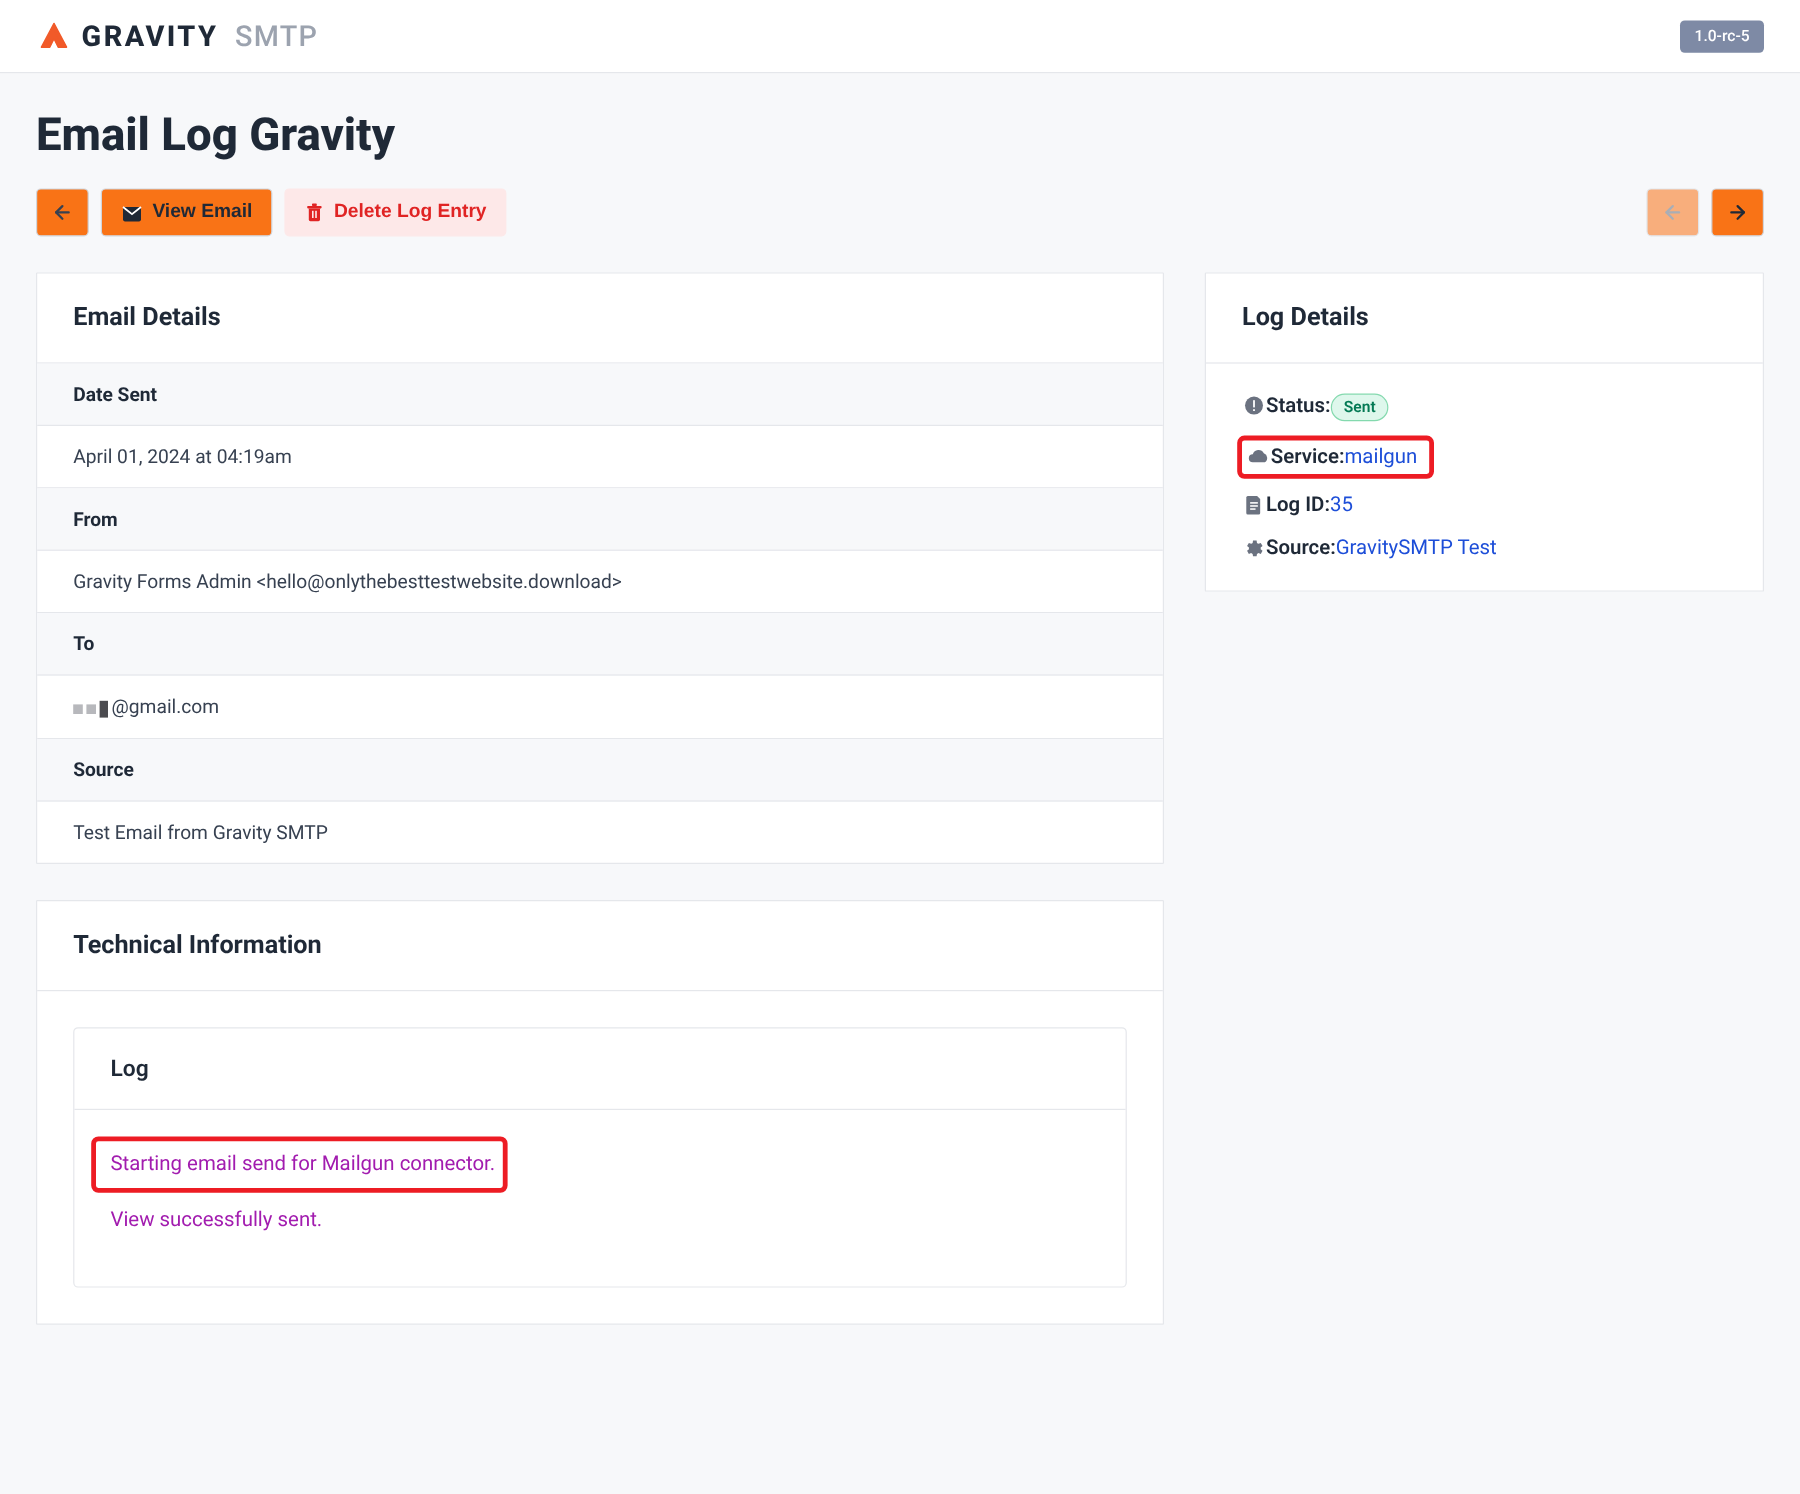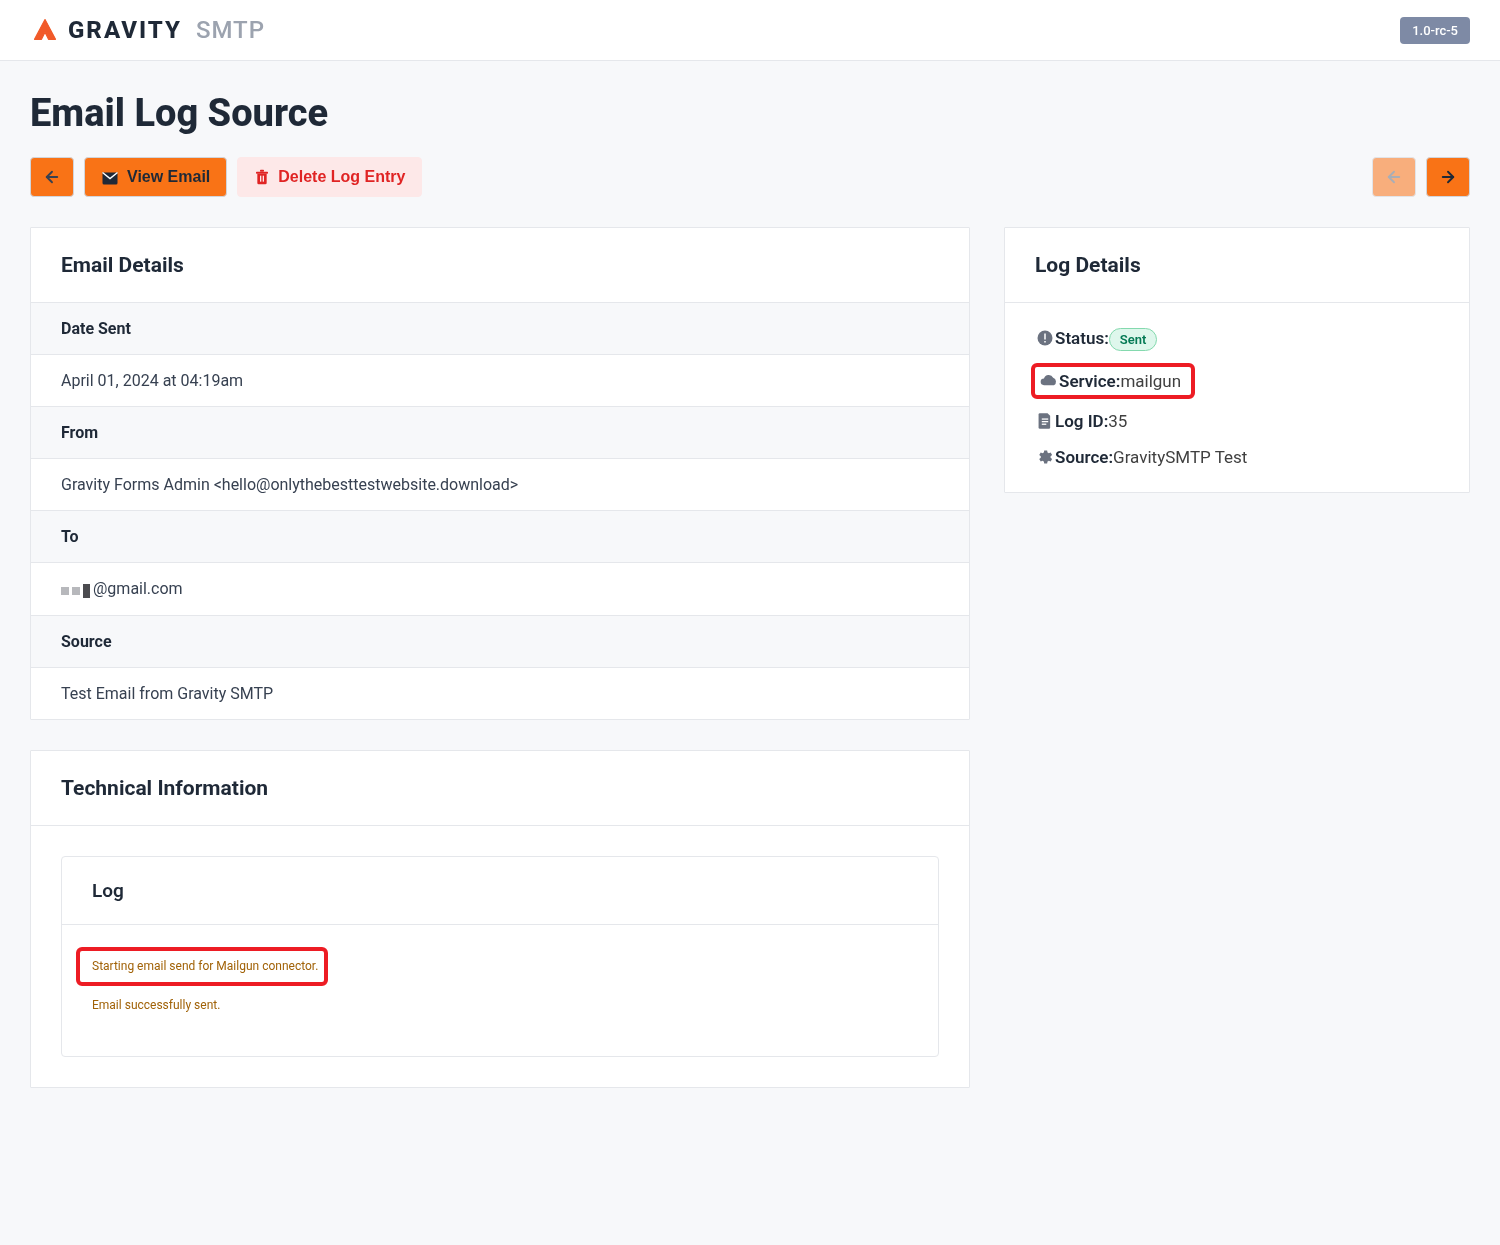--- a/index.html
+++ b/index.html
@@ -159,22 +159,22 @@
       padding: 22px 30px;
       border-bottom: 1px solid #e5e7eb;
       font-size: 19px;
       font-weight: 600;
       color: #1f2937;
     }
     .log-box-body {
       padding: 22px 30px 30px 30px;
     }
     .log-line {
-      font-size: 12px;
-      color: #a16207;
+      font-size: 17px;
+      color: #a21caf;
       line-height: 1.6;
       margin-bottom: 10px;
     }
     .highlight-red {
       border: 4px solid #ed1c24;
       border-radius: 6px;
       display: inline-block;
       padding: 6px 6px 6px 0px;
     }
     .highlight-red-block {
@@ -184,21 +184,21 @@
     .sidebar-body {
       padding: 25px 30px;
     }
     .meta-row {
       display: flex;
       font-size: 17px;
       color: #1f2937;
       margin-bottom: 16px;
     }
     .meta-row .label { font-weight: 600; }
-    .meta-row .value { color: #404040; }
+    .meta-row .value { color: #1d4ed8; }
     .meta-icon {
       width: 20px;
       height: 20px;
       display: flex;
       align-items: center;
       justify-content: center;
       color: #6b7280;
       flex-shrink: 0;
     }
     .status-pill {
@@ -230,21 +230,21 @@
         <path d="M12 3 L21 20 L18 20 L12 8 Z" fill="#f15a29"></path>
       </svg>
     </span>
     <span class="logo-text">GRAVITY</span>
     <span class="logo-smtp">SMTP</span>
   </div>
   <div class="version-badge">1.0-rc-5</div>
 </div>
 
 <div class="page">
-  <h1 class="page-title">Email Log Source</h1>
+  <h1 class="page-title">Email Log Gravity</h1>
 
   <div class="toolbar">
     <div class="toolbar-left">
       <button class="btn btn-icon-only">
         <span>
           <svg width="18" height="18" viewBox="0 0 24 24" fill="none" stroke="#374151" stroke-width="2.5" stroke-linecap="round" stroke-linejoin="round">
               <line x1="19" y1="12" x2="5" y2="12"></line>
               <polyline points="12 19 5 12 12 5"></polyline>
             </svg>
         </span>
@@ -316,21 +316,21 @@
         </div>
         <div class="tech-body">
           <div class="log-box">
             <div class="log-box-head">Log</div>
             <div class="log-box-body">
               <div class="log-line">
                 <span class="highlight-red highlight-red-block">
                   <span>Starting email send for Mailgun connector.</span>
                 </span>
               </div>
-              <div class="log-line">Email successfully sent.</div>
+              <div class="log-line">View successfully sent.</div>
             </div>
           </div>
         </div>
       </div>
 
     </div>
 
     <div class="col-right">
       <div class="card">
         <div class="card-header">

